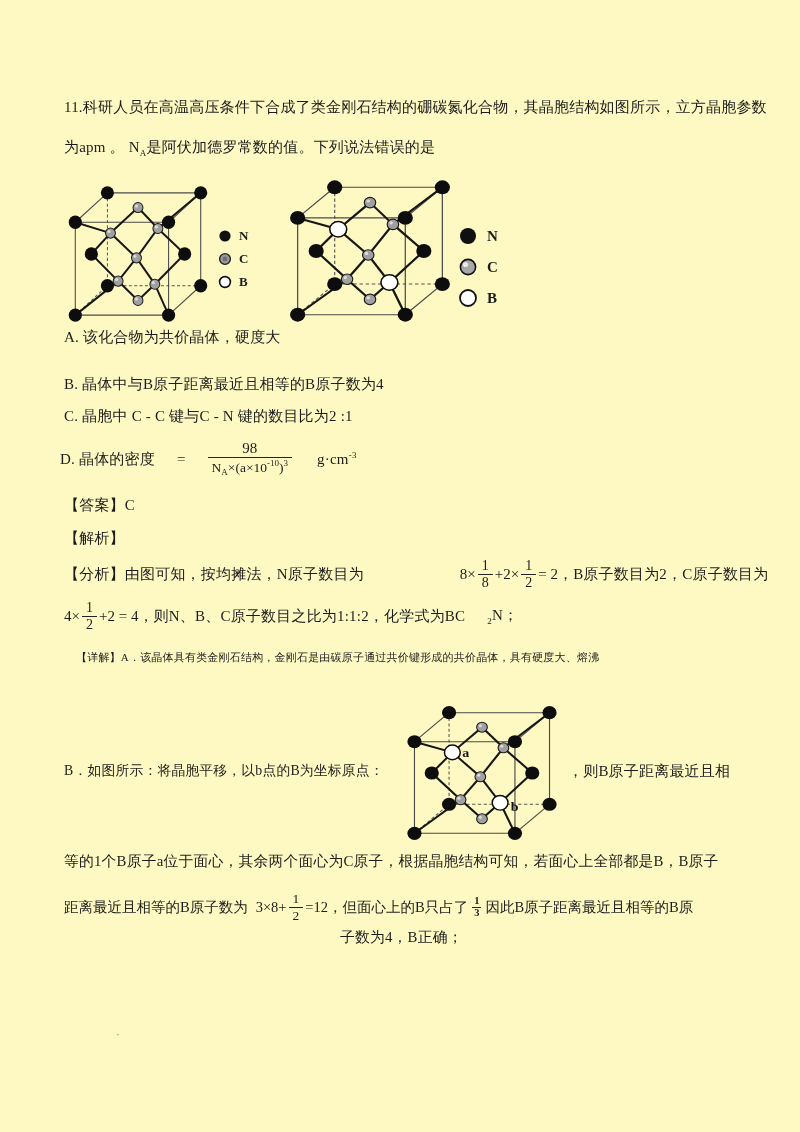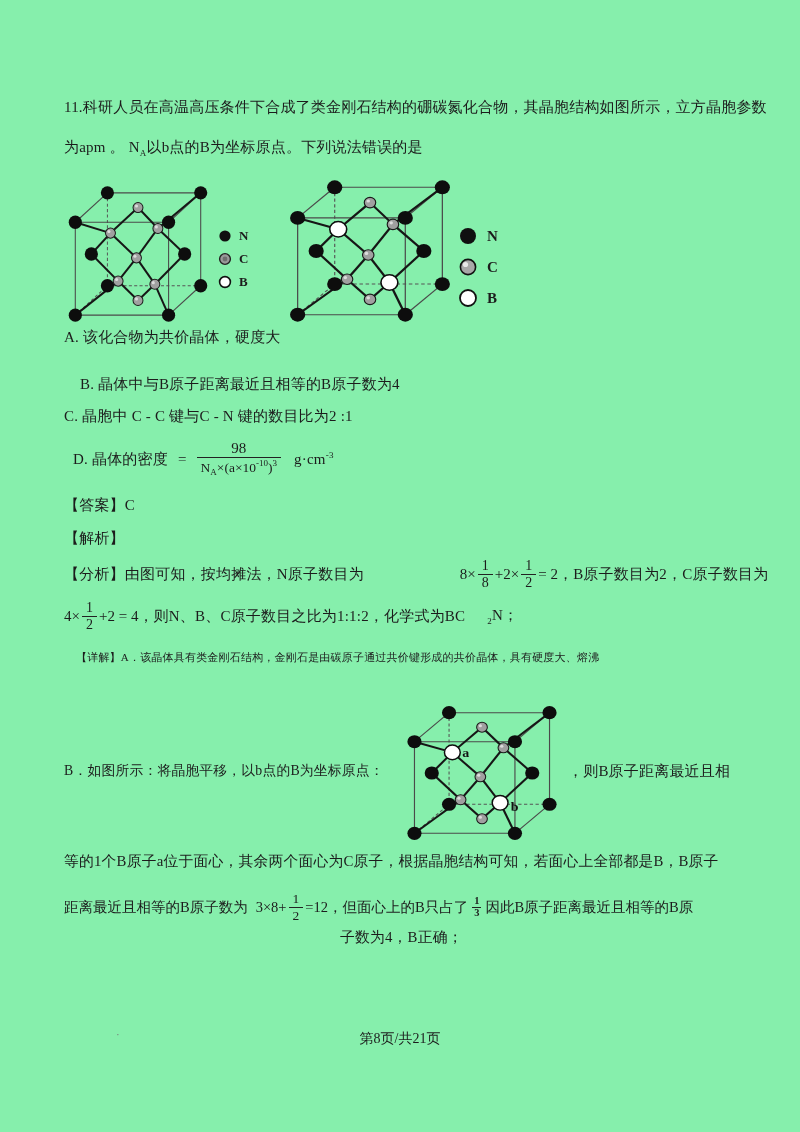--- a/index.html
+++ b/index.html
@@ -1,17 +1,17 @@
 <!DOCTYPE html>
 <html><head>
 <meta charset="utf-8">
 <style>
   html,body{margin:0;padding:0;background:#ffffff;}
   .page{
-    position:relative;width:800px;height:1132px;background:#86efac;
+    position:relative;width:800px;height:1132px;background:#fef9c3;
     font-family:"Liberation Serif","DejaVu Serif",serif;color:#1c1c1c;
     overflow:hidden;
   }
   .abs{position:absolute;}
   .txt{font-size:15px;white-space:nowrap;letter-spacing:.2px;}
   .row{display:flex;align-items:center;white-space:nowrap;}
   sub{font-size:9px;} sup{font-size:9px;}
   
   .frac{display:inline-flex;flex-direction:column;align-items:center;
         vertical-align:middle;line-height:1.12;font-size:14px;margin:0 2px;}
@@ -27,21 +27,21 @@
   .leg-sm .lrow{margin-bottom:7px;} .leg-sm .lletter{font-size:13px;margin-left:7px;}
   .leg-lg .lrow{margin-bottom:11px;} .leg-lg .lletter{font-size:15px;margin-left:9px;}
 </style>
 </head>
 <body>
 
 <div class="page">
 
   <div class="abs txt" style="left:64px;top:98px;">11.科研人员在高温高压条件下合成了类金刚石结构的硼碳氮化合物，其晶胞结构如图所示，立方晶胞参数</div>
   <div class="abs txt" style="left:64px;top:138px;">
-    <span>为apm 。 N</span><sub>A</sub><span>以b点的B为坐标原点。下列说法错误的是</span>
+    <span>为apm 。 N</span><sub>A</sub><span>是阿伏加德罗常数的值。下列说法错误的是</span>
   </div>
 
   <svg class="abs" style="left:60px;top:182px;" width="156" height="144" viewBox="0 0 204 186" preserveAspectRatio="none" id="fig1">
       <line x1="20" y1="172" x2="62" y2="134" stroke="#555" stroke-width="1.3" stroke-dasharray="4 3"></line>
       <line x1="62" y1="134" x2="184" y2="134" stroke="#555" stroke-width="1.3" stroke-dasharray="4 3"></line>
       <line x1="62" y1="14" x2="62" y2="134" stroke="#555" stroke-width="1.3" stroke-dasharray="4 3"></line>
       <line x1="20" y1="52" x2="142" y2="52" stroke="#4a4a4a" stroke-width="1.4"></line>
       <line x1="142" y1="52" x2="142" y2="172" stroke="#4a4a4a" stroke-width="1.4"></line>
       <line x1="142" y1="172" x2="20" y2="172" stroke="#4a4a4a" stroke-width="1.4"></line>
       <line x1="20" y1="172" x2="20" y2="52" stroke="#4a4a4a" stroke-width="1.4"></line>
@@ -183,24 +183,24 @@
     </div>
     <div class="lrow">
       <svg width="20" height="20">
           <circle cx="10" cy="10" r="8" fill="#fff" stroke="#111" stroke-width="1.8"></circle>
         </svg>
       <span class="lletter">B</span>
     </div>
   </div>
 
   <div class="abs txt" style="left:64px;top:328px;">A. 该化合物为共价晶体，硬度大</div>
-  <div class="abs txt" style="left:64px;top:375px;margin-left:16px;">B. 晶体中与B原子距离最近且相等的B原子数为4</div>
+  <div class="abs txt" style="left:64px;top:375px;">B. 晶体中与B原子距离最近且相等的B原子数为4</div>
   <div class="abs txt" style="left:64px;top:407px;">C. 晶胞中 C - C 键与C - N 键的数目比为2 :1</div>
 
-  <div class="abs row" style="left:73px;top:432px;height:54px;">
+  <div class="abs row" style="left:60px;top:432px;height:54px;gap:12px;">
     <span class="txt">D. 晶体的密度</span>
     <span class="txt" style="margin:0 8px 0 10px;">=</span>
     <span class="frac bigfrac">
       <span class="fn" style="font-size:15px;">98</span>
       <span class="fd" style="font-size:13.5px;"><span>N</span><sub>A</sub><span>×(a×10</span><sup>-10</sup><span>)</span><sup>3</sup></span>
     </span>
     <span class="txt" style="margin-left:11px;"><span>g·cm</span><sup>-3</sup></span>
   </div>
 
   <div class="abs txt" style="left:64px;top:496px;">
@@ -316,15 +316,14 @@
     <span class="sfrac">
         <span class="fn">1</span>
         <span class="fd">3</span>
       </span>
     <span>因此B原子距离最近且相等的B原</span>
   </div>
 
   <div class="abs txt" style="left:340px;top:928px;font-size:14.8px;">子数为4，B正确；</div>
 
   <div class="abs" style="left:116px;top:1028px;color:#777;font-size:11px;">·</div>
-  <div class="abs" style="left:0;right:0;top:1030px;text-align:center;font-size:14px;">第8页/共21页</div>
 
 </div>
 
 </body></html>

